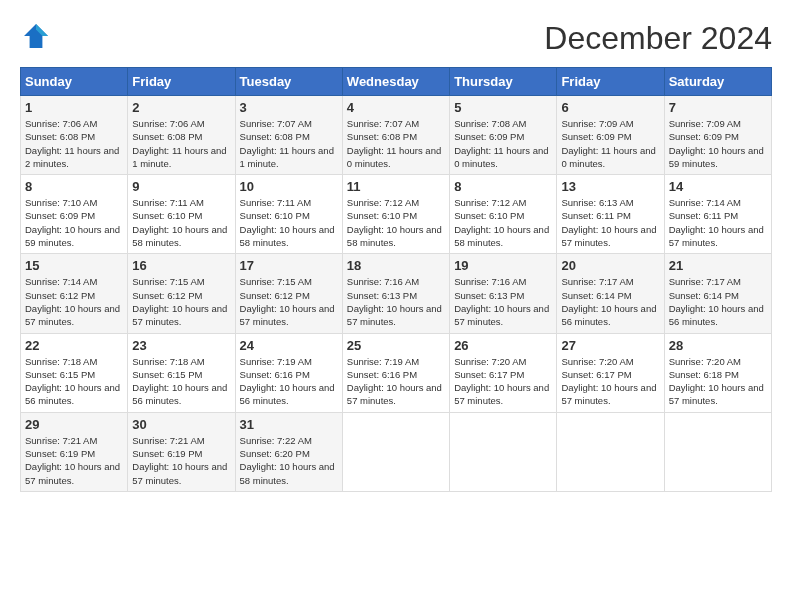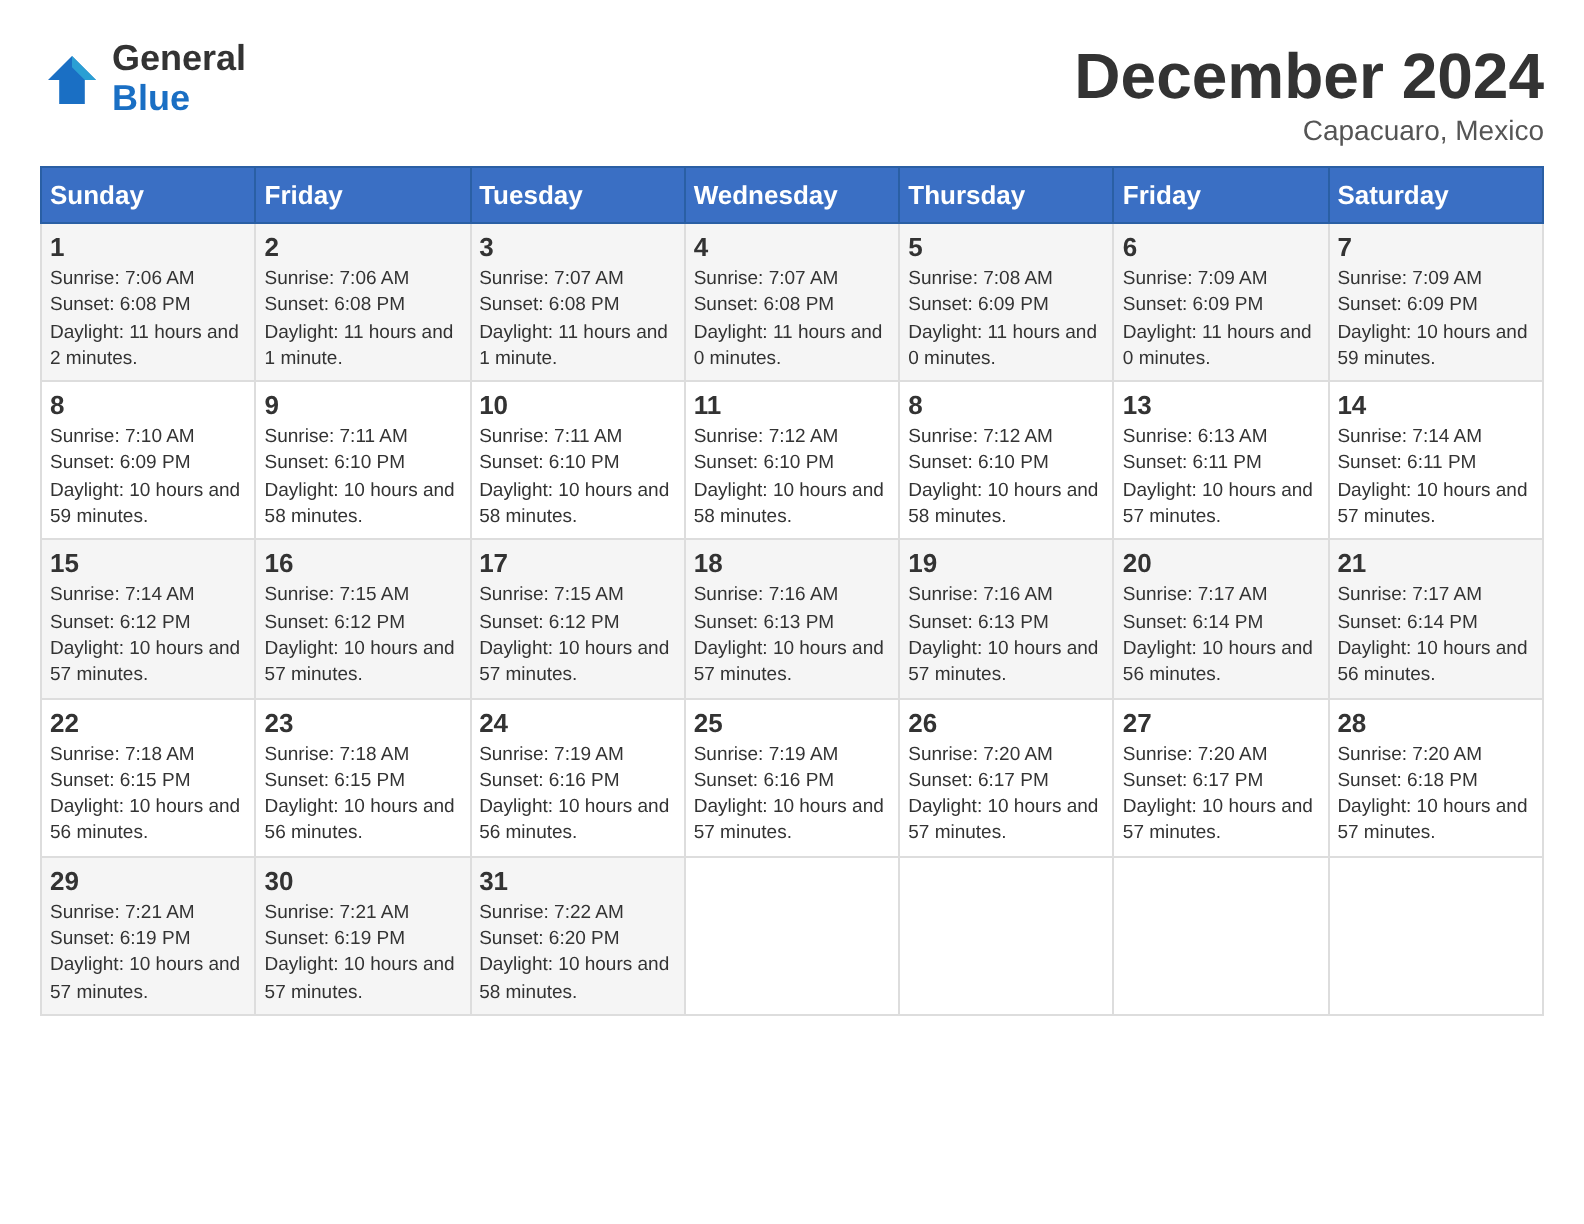--- a/index.html
+++ b/index.html
@@ -30,21 +30,21 @@
     .logo-blue { color: #1a6fc4; }
     .logo-icon {
       width: 32px;
       height: 32px;
     }
     .title-block {
       text-align: right;
     }
     .calendar-title {
       font-size: 32px;
-      font-weight: bold;
+      font-weight: normal;
       color: #333;
     }
     .calendar-subtitle {
       font-size: 14px;
       color: #555;
     }
     table {
       width: 100%;
       border-collapse: collapse;
       font-size: 10px;
@@ -93,28 +93,23 @@
   </style>
 </head>
 <body>
 
 <div class="header">
   <div class="logo">
     <svg class="logo-icon" viewBox="0 0 40 40" xmlns="http://www.w3.org/2000/svg">
       <polygon points="20,5 35,20 28,20 28,35 12,35 12,20 5,20" fill="#1a6fc4"></polygon>
       <polygon points="20,5 35,20 28,20 20,12" fill="#2a9fd4"></polygon>
     </svg>
-    <div class="logo-text">
-      <span class="logo-general">General</span><br>
-      <span class="logo-blue">Blue</span>
-    </div>
   </div>
   <div class="title-block">
     <div class="calendar-title">December 2024</div>
-    <div class="calendar-subtitle">Capacuaro, Mexico</div>
   </div>
 </div>
 
 <table>
   <thead>
     <tr>
       <th>Sunday</th>
       <th>Friday</th>
       <th>Tuesday</th>
       <th>Wednesday</th>

